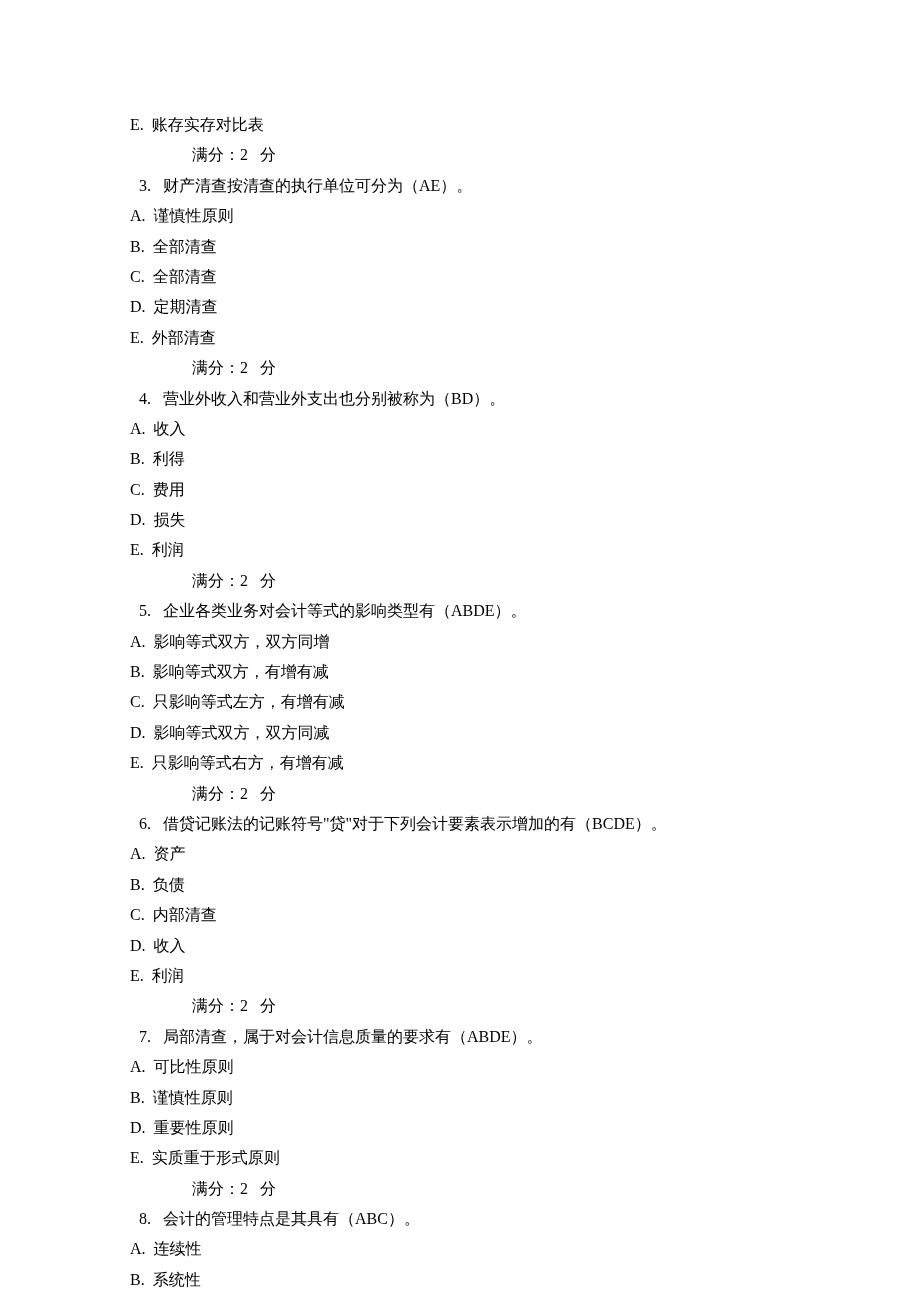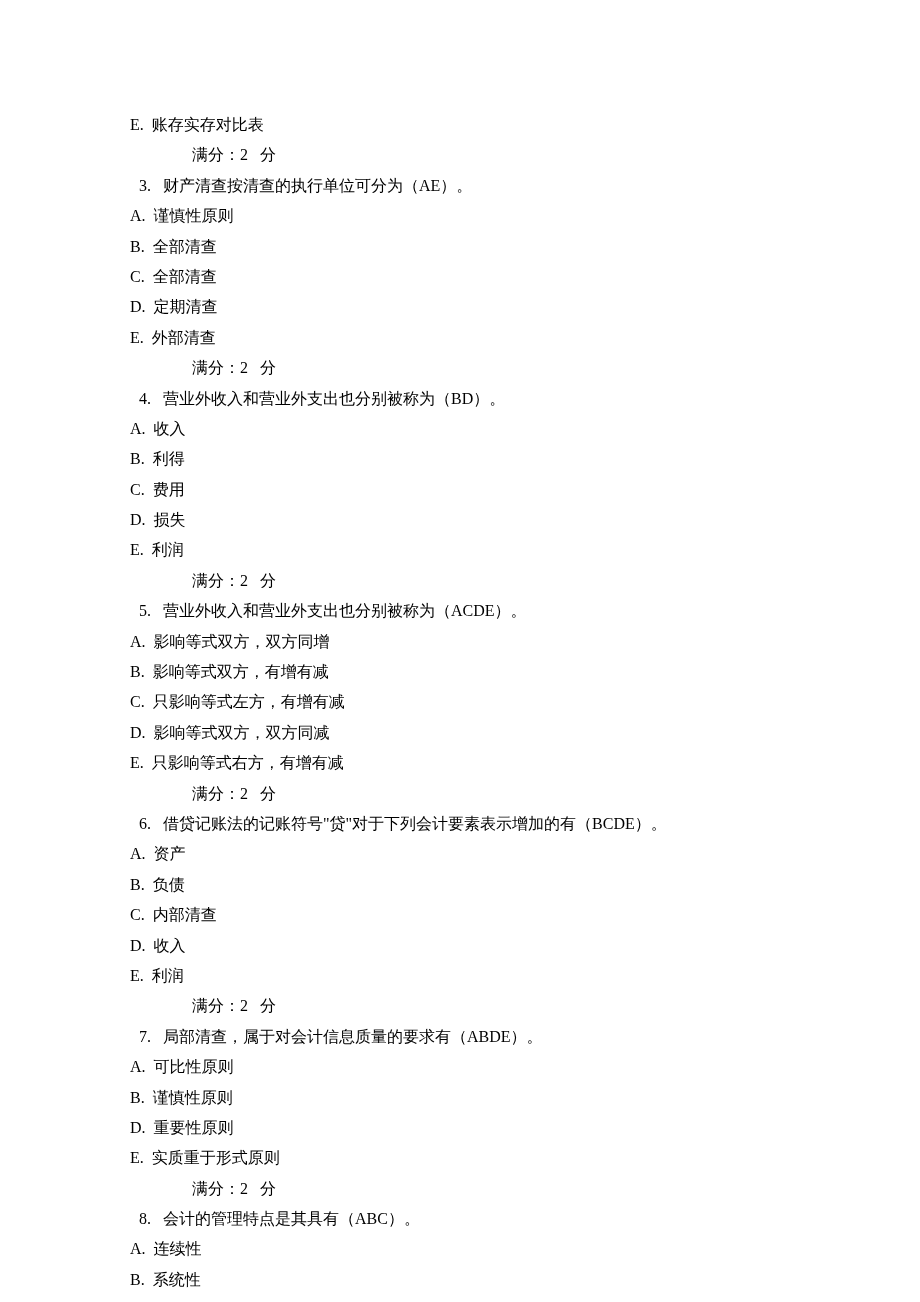--- a/index.html
+++ b/index.html
@@ -43,21 +43,21 @@
     <div class="line option"><span>D</span><span>.  </span><span>定期清查</span></div>
     <div class="line option"><span>E</span><span>.  </span><span>外部清查</span></div>
     <div class="line score"><span>满分：2   分</span></div>
     <div class="line qnum"><span>4</span><span>.   </span><span>营业外收入和营业外支出也分别被称为（BD）。</span></div>
     <div class="line option"><span>A</span><span>.  </span><span>收入</span></div>
     <div class="line option"><span>B</span><span>.  </span><span>利得</span></div>
     <div class="line option"><span>C</span><span>.  </span><span>费用</span></div>
     <div class="line option"><span>D</span><span>.  </span><span>损失</span></div>
     <div class="line option"><span>E</span><span>.  </span><span>利润</span></div>
     <div class="line score"><span>满分：2   分</span></div>
-    <div class="line qnum"><span>5</span><span>.   </span><span>营业外收入和营业外支出也分别被称为（ACDE）。</span></div>
+    <div class="line qnum"><span>5</span><span>.   </span><span>企业各类业务对会计等式的影响类型有（ABDE）。</span></div>
     <div class="line option"><span>A</span><span>.  </span><span>影响等式双方，双方同增</span></div>
     <div class="line option"><span>B</span><span>.  </span><span>影响等式双方，有增有减</span></div>
     <div class="line option"><span>C</span><span>.  </span><span>只影响等式左方，有增有减</span></div>
     <div class="line option"><span>D</span><span>.  </span><span>影响等式双方，双方同减</span></div>
     <div class="line option"><span>E</span><span>.  </span><span>只影响等式右方，有增有减</span></div>
     <div class="line score"><span>满分：2   分</span></div>
     <div class="line qnum"><span>6</span><span>.   </span><span>借贷记账法的记账符号"贷"对于下列会计要素表示增加的有（BCDE）。</span></div>
     <div class="line option"><span>A</span><span>.  </span><span>资产</span></div>
     <div class="line option"><span>B</span><span>.  </span><span>负债</span></div>
     <div class="line option"><span>C</span><span>.  </span><span>内部清查</span></div>

